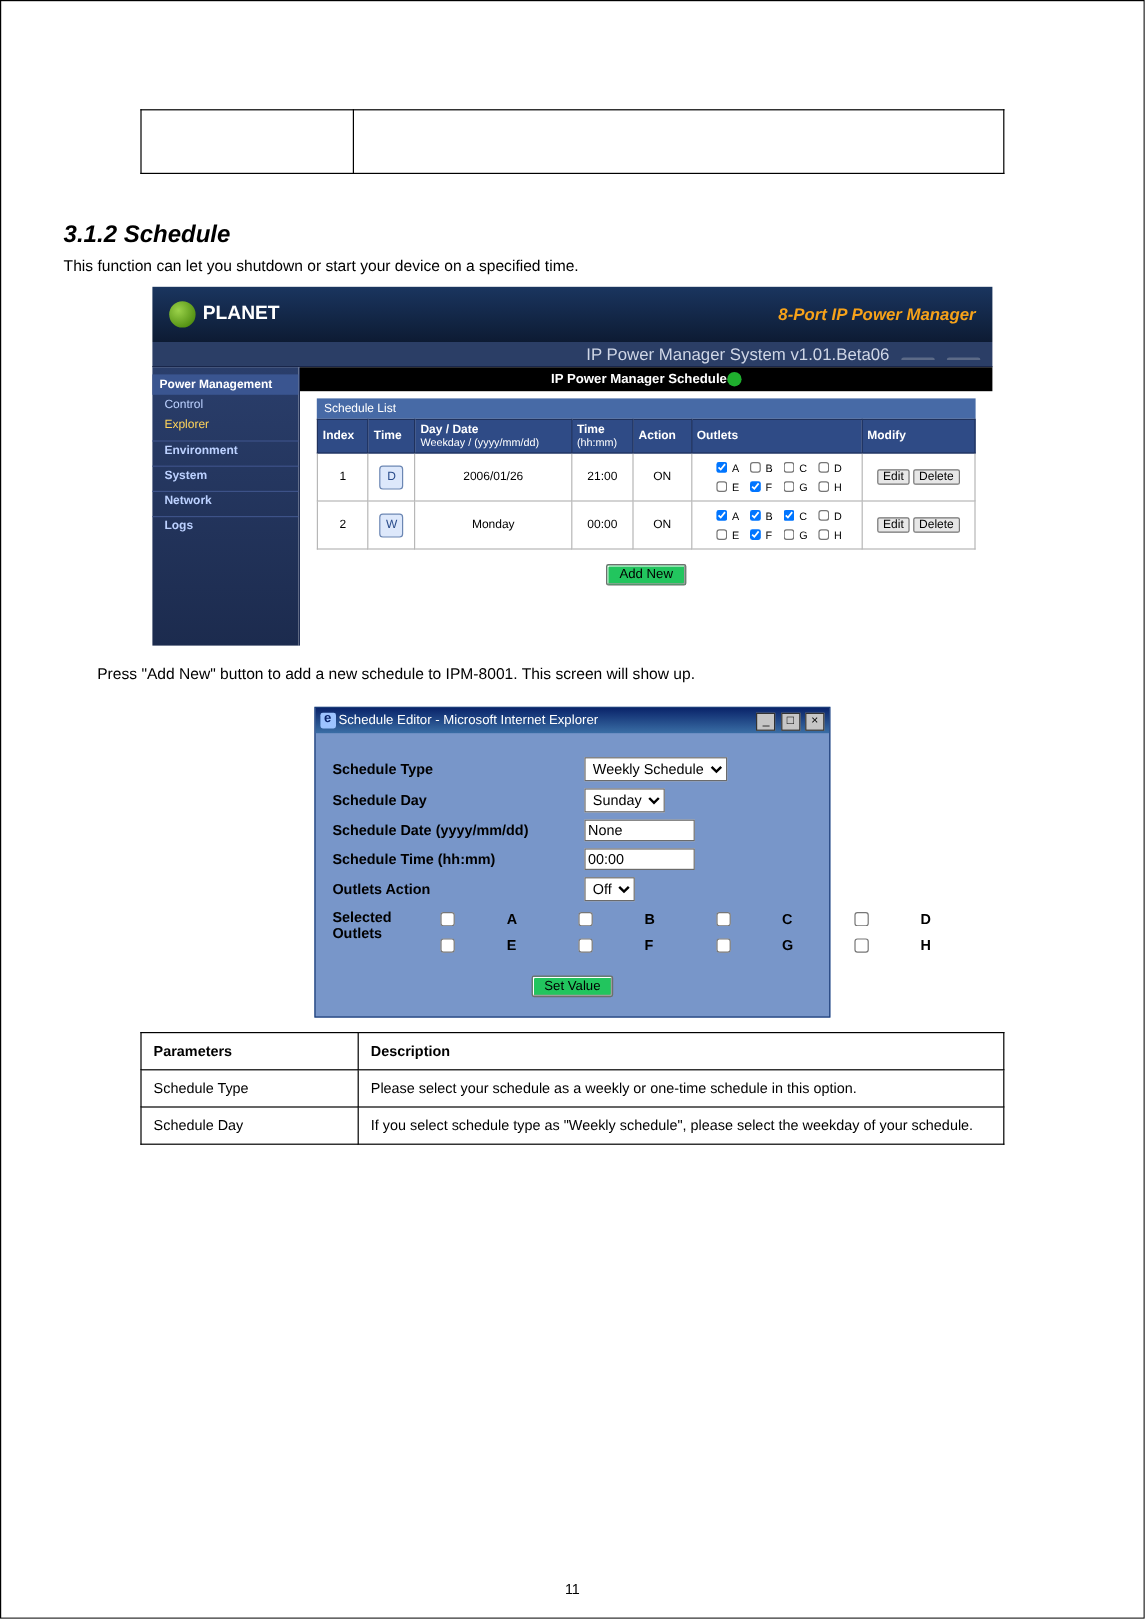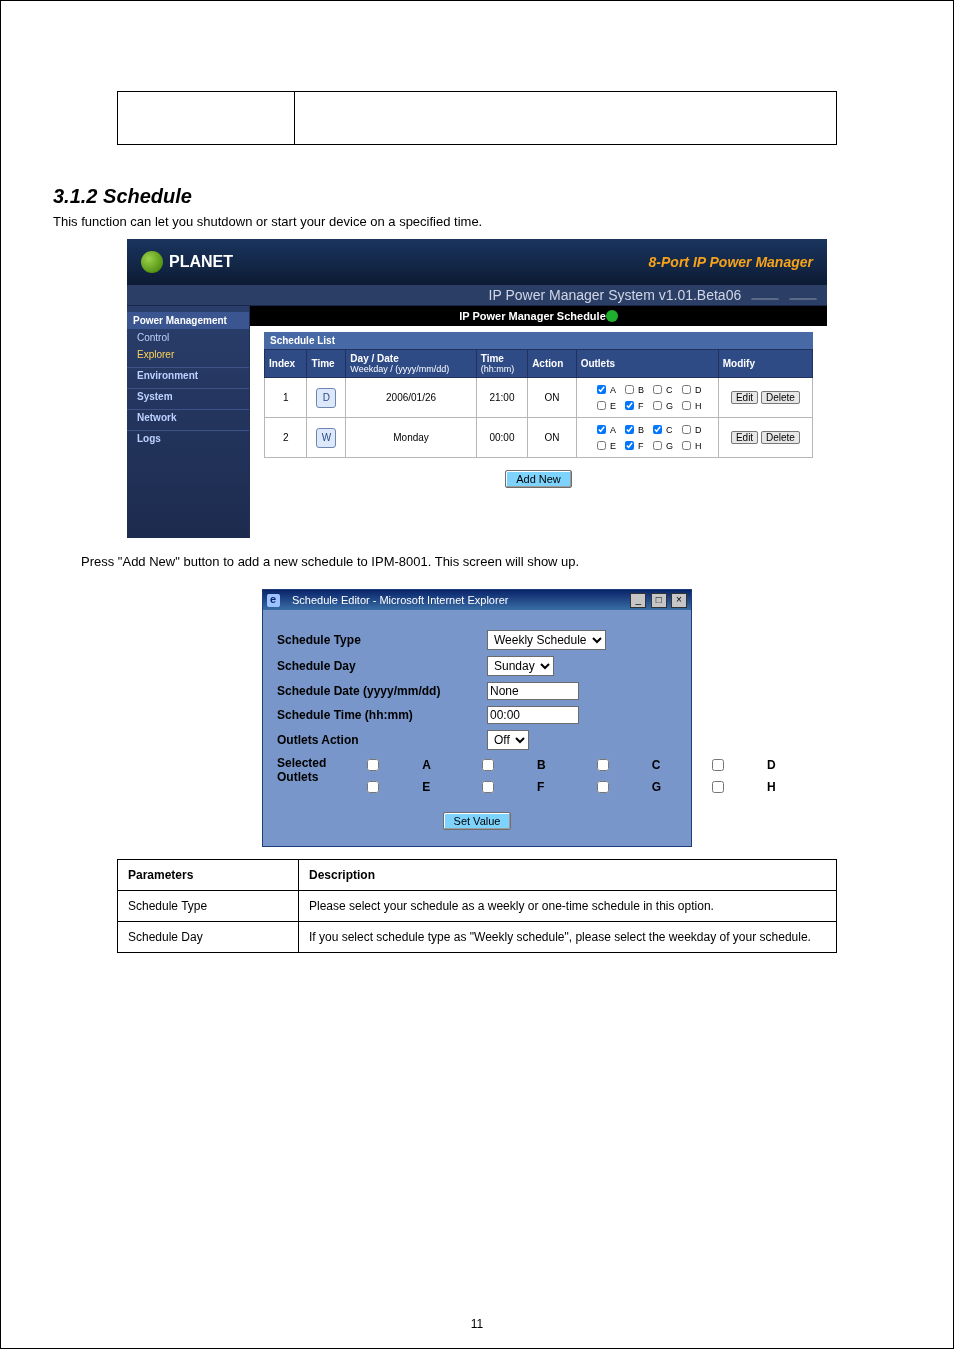--- a/index.html
+++ b/index.html
@@ -23,36 +23,36 @@
   .shot1-body{display:flex}
   .sidebar{width:122px;background:linear-gradient(#2a3e6b,#1c2b4e);color:#cfe0ff;font-size:10px;padding:6px 0;min-height:220px}
   .sb-top{background:#3a5590;color:#fff;font-weight:bold;padding:3px 6px;font-size:10px}
   .sb-item{padding:3px 10px;color:#bcd1ff}
   .sb-item.on{color:#ffd45a}
   .sb-sec{border-top:1px solid #3d5288;margin-top:4px;padding-top:2px}
   .main{flex:1;background:#fff;border-left:1px solid #223055;min-height:220px}
   .main .blackbar{background:#000;color:#fff;font-weight:bold;font-size:11px;padding:4px 8px;display:flex;align-items:center;justify-content:center}
   .main .blackbar .dot{width:12px;height:12px;border-radius:50%;background:#1faf2e}
   .panel{margin:6px 14px}
-  .panel-title{background:#476aa6;color:#fff;font-weight:bold;font-size:10px;padding:3px 6px}
+  .panel-title{background:#476aa6;color:#fff;font-weight:normal;font-size:10px;padding:3px 6px}
   table.sched{border-collapse:collapse;width:100%;font-size:10px}
   table.sched th{background:#2f4b86;color:#fff;font-weight:bold;padding:3px 4px;border:1px solid #1f315c;text-align:left}
   table.sched td{background:#fff;border:1px solid #b7b7b7;padding:4px 4px;text-align:center;vertical-align:middle}
   .type-ico{display:inline-block;width:18px;height:18px;border-radius:3px;border:1px solid #6b86b3;background:#dde8fb;line-height:18px;font-size:10px;color:#2a4c8b}
   .outlets-mini{display:grid;grid-template-columns:repeat(4,auto);gap:1px 5px;font-size:9px;justify-content:center}
   .outlets-mini label{display:inline-flex;align-items:center;gap:1px}
   .outlets-mini input{width:9px;height:9px}
   .mini-btn{font-size:10px;padding:0 4px;border:1px solid #777;background:#e7e7e7;border-radius:2px;cursor:pointer}
   .addnew-wrap{text-align:center;margin:12px 0 0 0}
-  .btn3d{display:inline-block;border:1px solid #6e6e6e;background:#7dd3fc;padding:2px 10px;font-size:11px;border-radius:2px;box-shadow:inset -1px -1px 0 #9c9c9c,inset 1px 1px 0 #fff}
+  .btn3d{display:inline-block;border:1px solid #6e6e6e;background:#22c55e;padding:2px 10px;font-size:11px;border-radius:2px;box-shadow:inset -1px -1px 0 #9c9c9c,inset 1px 1px 0 #fff}
   
   .popup-wrap{width:430px;margin:20px auto 10px auto}
   .popup{border:1px solid #1c3d78;background:#7896c9}
   .popup .titlebar{background:linear-gradient(#0a246a,#3a6ea5);padding:2px 4px;display:flex;align-items:center;justify-content:space-between}
-  .popup .titlebar .l{display:flex;gap:12px;color:#fff;font-size:11px}
+  .popup .titlebar .l{display:flex;gap:2px;color:#fff;font-size:11px}
   .ie-icon{width:13px;height:13px;background:#9cc3ff;border-radius:2px;position:relative}
   .ie-icon:after{content:"e";position:absolute;left:3px;top:-1px;color:#0a246a;font-weight:bold;font-size:11px}
   .winbtns span{display:inline-block;width:14px;height:13px;background:#c6c6c6;border:1px solid #333;margin-left:1px;text-align:center;line-height:11px;font-size:10px}
   .popup .content{padding:14px 14px 10px 14px}
   .form-row{display:flex;align-items:center;margin:6px 0}
   .form-row .lab{width:210px;font-weight:bold;color:#000;font-size:12px}
   .form-row .val select,.form-row .val input{font-size:12px;background:#fff;border:1px solid #6b6b6b;padding:1px 2px}
   .form-row .val input{width:86px}
   .outlets-grid{display:grid;grid-template-columns:repeat(4,auto);gap:4px 10px}
   .outlets-grid label{font-weight:bold;display:inline-flex;align-items:center;gap:3px;font-size:12px}

